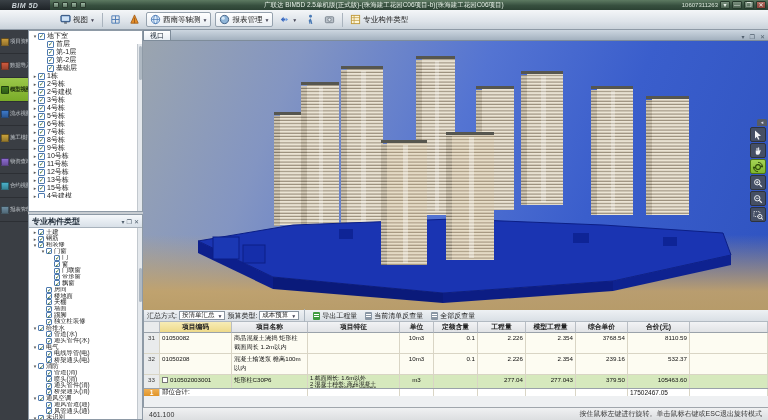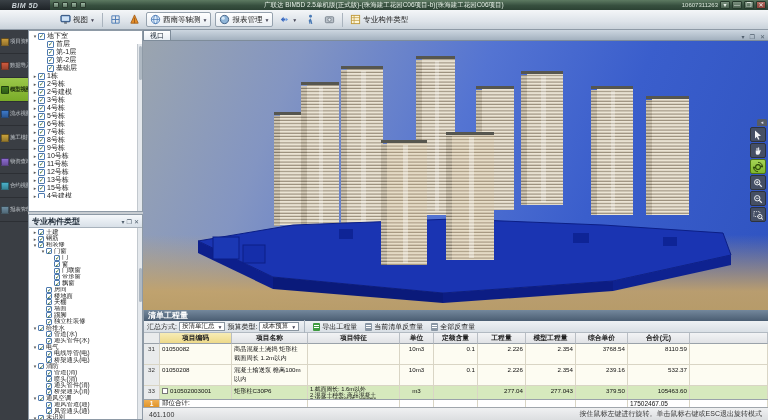--- a/index.html
+++ b/index.html
@@ -671,23 +671,20 @@
               <rect x="2.5" y="3.5" width="8" height="6.5" fill="none" stroke="#f2f4f6" stroke-width="1" stroke-dasharray="1.6 1.2"></rect>
               <circle cx="10.5" cy="10" r="2.8" fill="none" stroke="#f2f4f6" stroke-width="1.2"></circle>
               <line x1="12.6" y1="12.2" x2="14.4" y2="14" stroke="#f2f4f6" stroke-width="1.4"></line>
             </svg>
           </div>
         </div>
     </div>
   </div>
 
   <div class="abs" id="qpanel">
-    <div id="q-title">
-      <span>清单工程量</span>
-    </div>
     <div id="q-toolbar">
       <span>汇总方式:</span>
       <span class="qsel">
         <span>按清单汇总</span>
         <span class="caret">▼</span>
       </span>
       <span>预算类型:</span>
       <span class="qsel">
         <span>成本预算</span>
         <span class="caret">▼</span>

